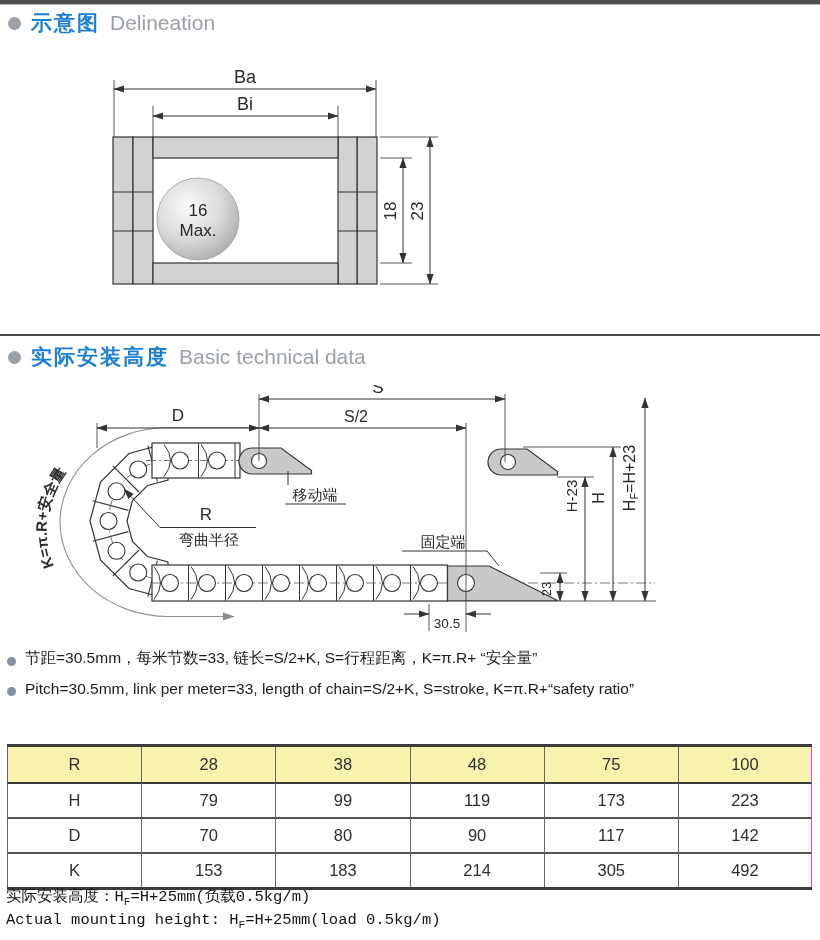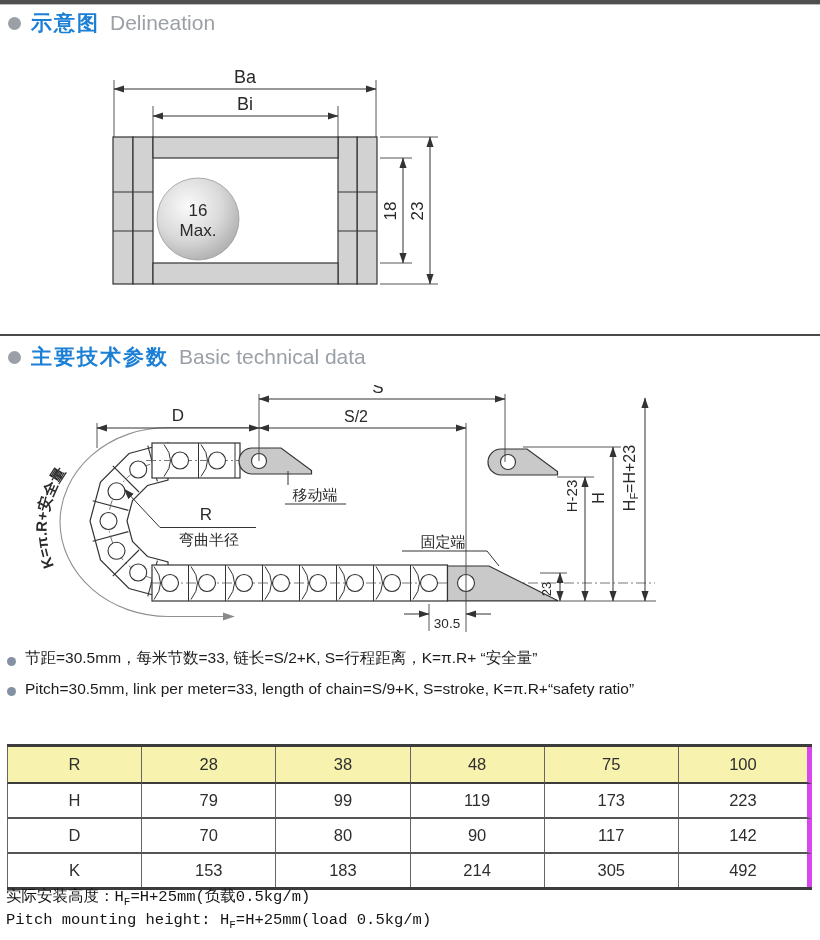--- a/index.html
+++ b/index.html
@@ -17,21 +17,21 @@
   .note{display:flex;align-items:center;gap:9px;left:7px;font-size:15.5px;color:#1c1c1c;}
   .note-bullet{width:9px;height:9px;border-radius:50%;background:#8491a2;margin-top:5px;flex:0 0 auto;}
   .datatable{
     left:7px;top:744px;width:805px;display:grid;grid-template-columns:repeat(6,1fr);
     border-top:3px solid #3c3c3c;border-bottom:3px solid #3c3c3c;
   }
   .cell{
     height:33px;display:flex;align-items:center;justify-content:center;
     font-size:16.5px;color:#2e2e2e;border-left:1px solid #666;border-bottom:2px solid #555;
   }
-  .cell:nth-child(6n){border-right:5px solid #d946ef;}
+  .cell:nth-child(6n){border-right:1px solid #d946ef;}
   .cell.hdr{height:35px;background:#f7f3ae;border-bottom:2.5px solid #3c3c3c;}
   .cell.last{border-bottom:none;}
   .footline{left:6px;font-size:15.5px;color:#141414;font-family:Liberation Mono, monospace;}
   .footline sub{font-size:11px;}
   svg text{font-family:"Liberation Sans","DejaVu Sans",sans-serif;fill:#2a2a2a;}
 </style>
 </head>
 <body>
 
 <div class="page">
@@ -98,21 +98,21 @@
     <text x="245" y="83" font-size="18" text-anchor="middle">Ba</text>
     <text x="245" y="110" font-size="18" text-anchor="middle">Bi</text>
     <text transform="translate(396,211) rotate(-90)" font-size="17" text-anchor="middle">18</text>
     <text transform="translate(423,211) rotate(-90)" font-size="17" text-anchor="middle">23</text>
   </svg>
 
   <div class="abs midrule"></div>
 
   <div class="abs sec-head" style="top:343px;">
     <div class="sec-bullet"></div>
-    <div class="sec-zh">主要技术参数</div>
+    <div class="sec-zh">实际安装高度</div>
     <div class="sec-en">Basic technical data</div>
   </div>
 
   <svg class="abs" style="left:0;top:385px;" width="700" height="265" viewBox="0 385 700 265">
 
     <path d="M 250,427.5 L 168,427.5 A 108 95 0 0 0 60,522 A 108 95 0 0 0 168,616.5 L 234,616.5" fill="none" stroke="#909090" stroke-width="1.1" marker-end="url(#mg)"></path>
 
     <path id="kp" d="M 55,568 A 120 105 0 0 1 112,436" fill="none" stroke="none"></path>
     <text font-size="15" font-weight="bold">
       <textPath href="#kp" startOffset="2">K=π.R+安全量</textPath>
@@ -228,21 +228,21 @@
     <text transform="translate(635,478) rotate(-90)" font-size="16" text-anchor="middle"><tspan>H</tspan><tspan font-size="11" dy="3">F</tspan><tspan dy="-3">=H+23</tspan></text>
     <text x="447" y="628" font-size="13.5" text-anchor="middle">30.5</text>
   </svg>
 
   <div class="abs note" style="top:648px;">
     <div class="note-bullet"></div>
     <div>节距=30.5mm，每米节数=33, 链长=S/2+K, S=行程距离，K=π.R+ “安全量”</div>
   </div>
   <div class="abs note" style="top:680px;">
     <div class="note-bullet"></div>
-    <div>Pitch=30.5mm, link per meter=33, length of chain=S/9+K, S=stroke, K=π.R+“safety ratio”</div>
+    <div>Pitch=30.5mm, link per meter=33, length of chain=S/2+K, S=stroke, K=π.R+“safety ratio”</div>
   </div>
 
   <div class="abs datatable">
     <div class="cell hdr">R</div>
     <div class="cell hdr">28</div>
     <div class="cell hdr">38</div>
     <div class="cell hdr">48</div>
     <div class="cell hdr">75</div>
     <div class="cell hdr">100</div>
 
@@ -262,15 +262,15 @@
 
     <div class="cell last">K</div>
     <div class="cell last">153</div>
     <div class="cell last">183</div>
     <div class="cell last">214</div>
     <div class="cell last">305</div>
     <div class="cell last">492</div>
   </div>
 
   <div class="abs footline" style="top:886px;"><span>实际安装高度：H</span><sub>F</sub><span>=H+25mm(负载0.5kg/m)</span></div>
-  <div class="abs footline" style="top:911px;"><span>Pitch mounting height: H</span><sub>F</sub><span>=H+25mm(load 0.5kg/m)</span></div>
+  <div class="abs footline" style="top:911px;"><span>Actual mounting height: H</span><sub>F</sub><span>=H+25mm(load 0.5kg/m)</span></div>
 
 </div>
 
 </body></html>

